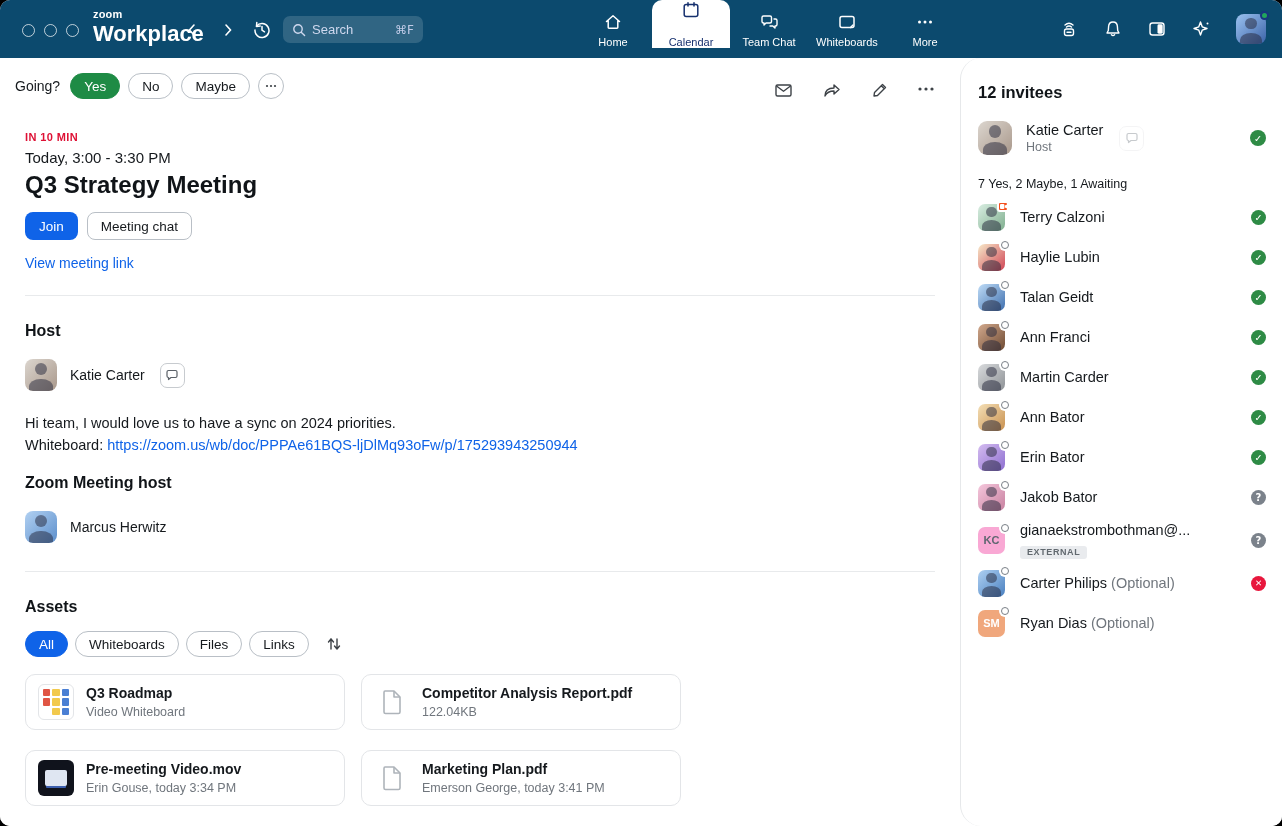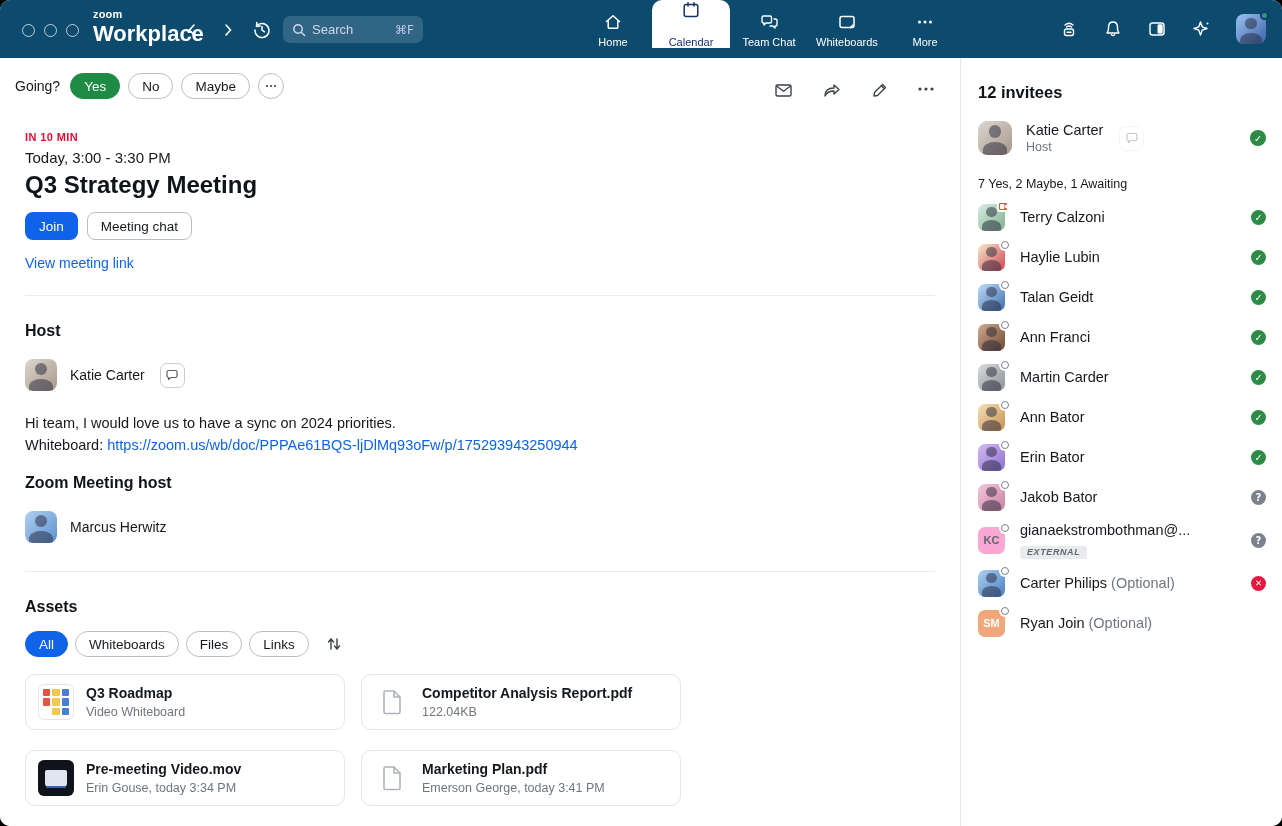--- a/index.html
+++ b/index.html
@@ -35,21 +35,21 @@
   .ticon { background:none; border:none; cursor:pointer; display:flex; align-items:center; }
   .avatar-profile { position:relative; width:30px; height:30px; border-radius:8px;
     overflow:visible; cursor:pointer; }
   .avatar-profile .avbody { position:absolute; inset:0; border-radius:8px; overflow:hidden; }
   .presence-online { position:absolute; top:-3px; right:-3px; width:9px; height:9px;
     border-radius:50%; background:#21a65c; border:2px solid #18357f; }
 
   
   .content { display:flex; height:768px; background:#fff; }
   .left { position:relative; width:960px; padding:14px 25px 0 25px; }
-  .sidebar { width:322px; border-left:1px solid #e6e8ea; padding:0 16px 0 17px; }
+  .sidebar { width:322px; border-left:1px solid #e6e8ea; padding:0 16px 0 17px;border-radius:21px; }
 
   
   .going-row { display:flex; align-items:center; gap:8px; margin-left:-10px; height:28px; }
   .going-lbl { font-size:14px; color:#15191d; margin-right:2px; }
   .pill { height:26px; border-radius:14px; border:1px solid #b9bfc6; background:#fff;
     font-size:13.5px; color:#15191d; padding:0 13px; cursor:pointer;
     font-family:inherit; display:flex; align-items:center; }
   .pill.sel { background:#1e8b45; border-color:#1e8b45; color:#fff; }
   .pill.round { width:26px; padding:0; justify-content:center; }
   .actions { position:absolute; top:22px; right:25px; display:flex; gap:27px; }
@@ -111,21 +111,21 @@
   .hostrow .chatbtn { margin-left:16px; }
   .summary { margin-top:22px; font-size:12.5px; color:#15191d; }
   .inv-row { display:flex; align-items:center; height:40px; cursor:default; }
   .inv-row.tall { height:46px; }
   .av27 { width:27px; height:27px; border-radius:7px; }
   .inv-name { margin-left:15px; font-size:14.5px; color:#15191d; white-space:nowrap; }
   .opt { color:#70767d; }
   .stack { margin-left:15px; line-height:1; }
   .stack .inv-name { margin-left:0; }
   .extbadge { display:inline-block; margin-top:8px; background:#e9ebee; color:#62696f;
-    font-size:9px; font-weight:700; letter-spacing:.6px; padding:2px 7px; border-radius:3px;font-style:italic; }
+    font-size:9px; font-weight:700; letter-spacing:.6px; padding:2px 7px; border-radius:3px; }
 
   .st { margin-left:auto; width:15px; height:15px; border-radius:50%; flex:0 0 auto;
     display:flex; align-items:center; justify-content:center; color:#fff;
     font-family:"DejaVu Sans",sans-serif; }
   .st16 { width:16px; height:16px; }
   .st-yes { background:#2e8b45; } .st-yes::after { content:"✓"; font-size:9.5px; font-weight:700; }
   .st-maybe { background:#7b828b; } .st-maybe::after { content:"?"; font-size:10px; font-weight:700; }
   .st-declined { background:#e8173d; } .st-declined::after { content:"✕"; font-size:8.5px; font-weight:700; }
   .st-none { visibility:hidden; }
 
@@ -557,20 +557,20 @@
             </div>
           <span class="inv-name"><span>Carter Philips</span> <span class="opt">(Optional)</span></span>
           <span class="st st-declined"></span>
         </div>
 
         <div class="inv-row">
           <div class="av av27 av-ryan av-init">
               <span>SM</span>
               <span class="presence"></span>
             </div>
-          <span class="inv-name"><span>Ryan Join</span> <span class="opt">(Optional)</span></span>
+          <span class="inv-name"><span>Ryan Dias</span> <span class="opt">(Optional)</span></span>
           <span class="st st-none"></span>
         </div>
 
       </div>
     </aside>
   </div>
 </div>
 
 </body></html>

